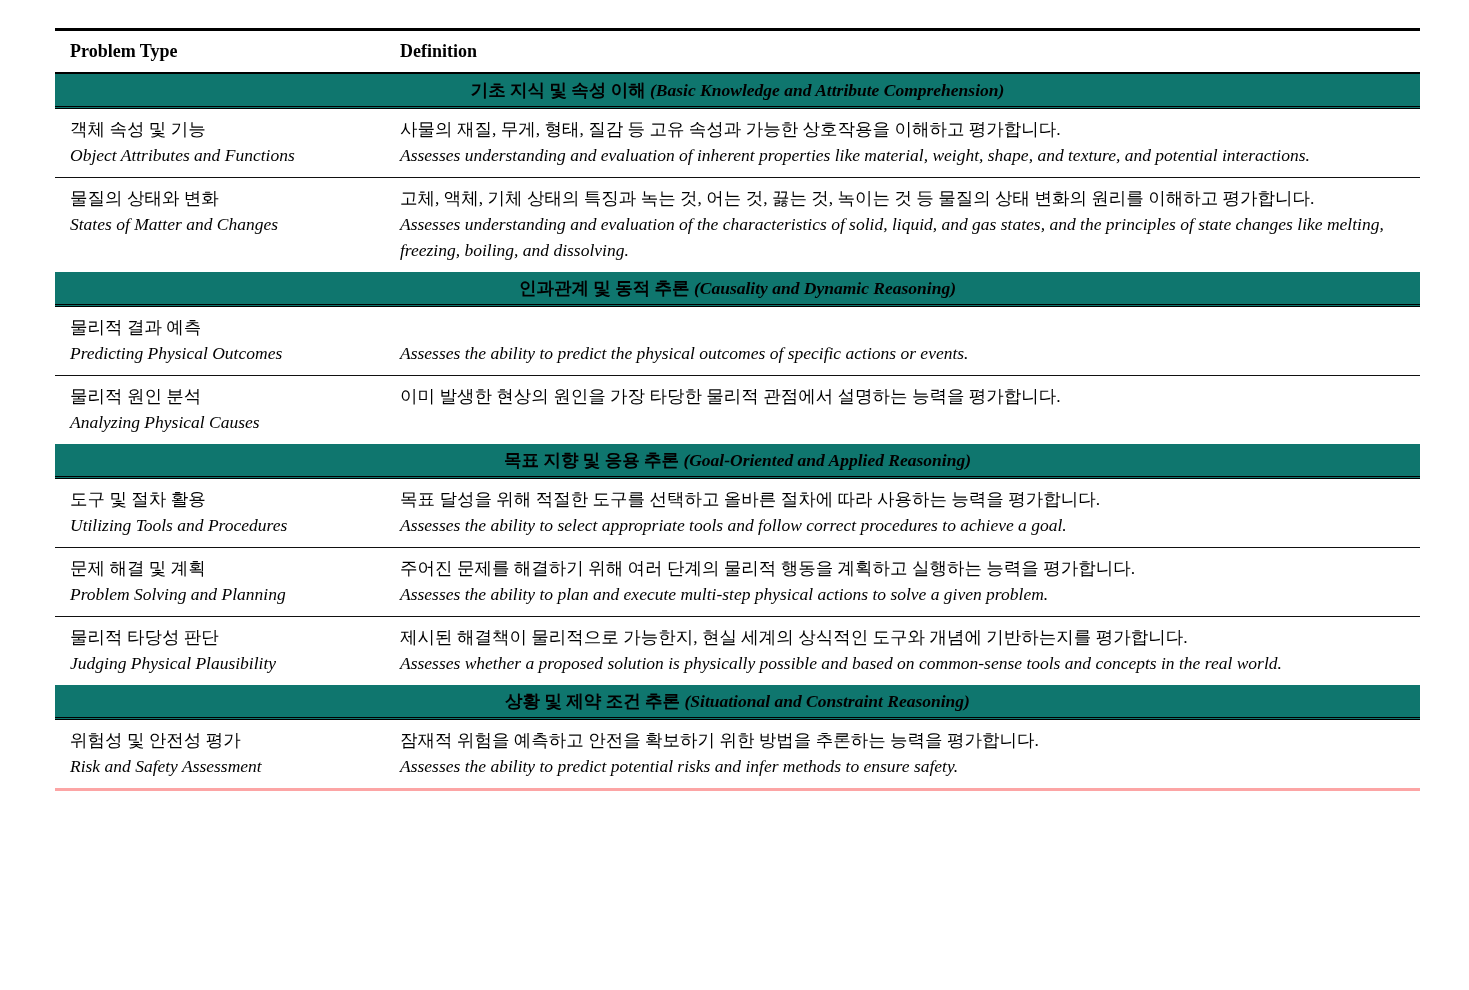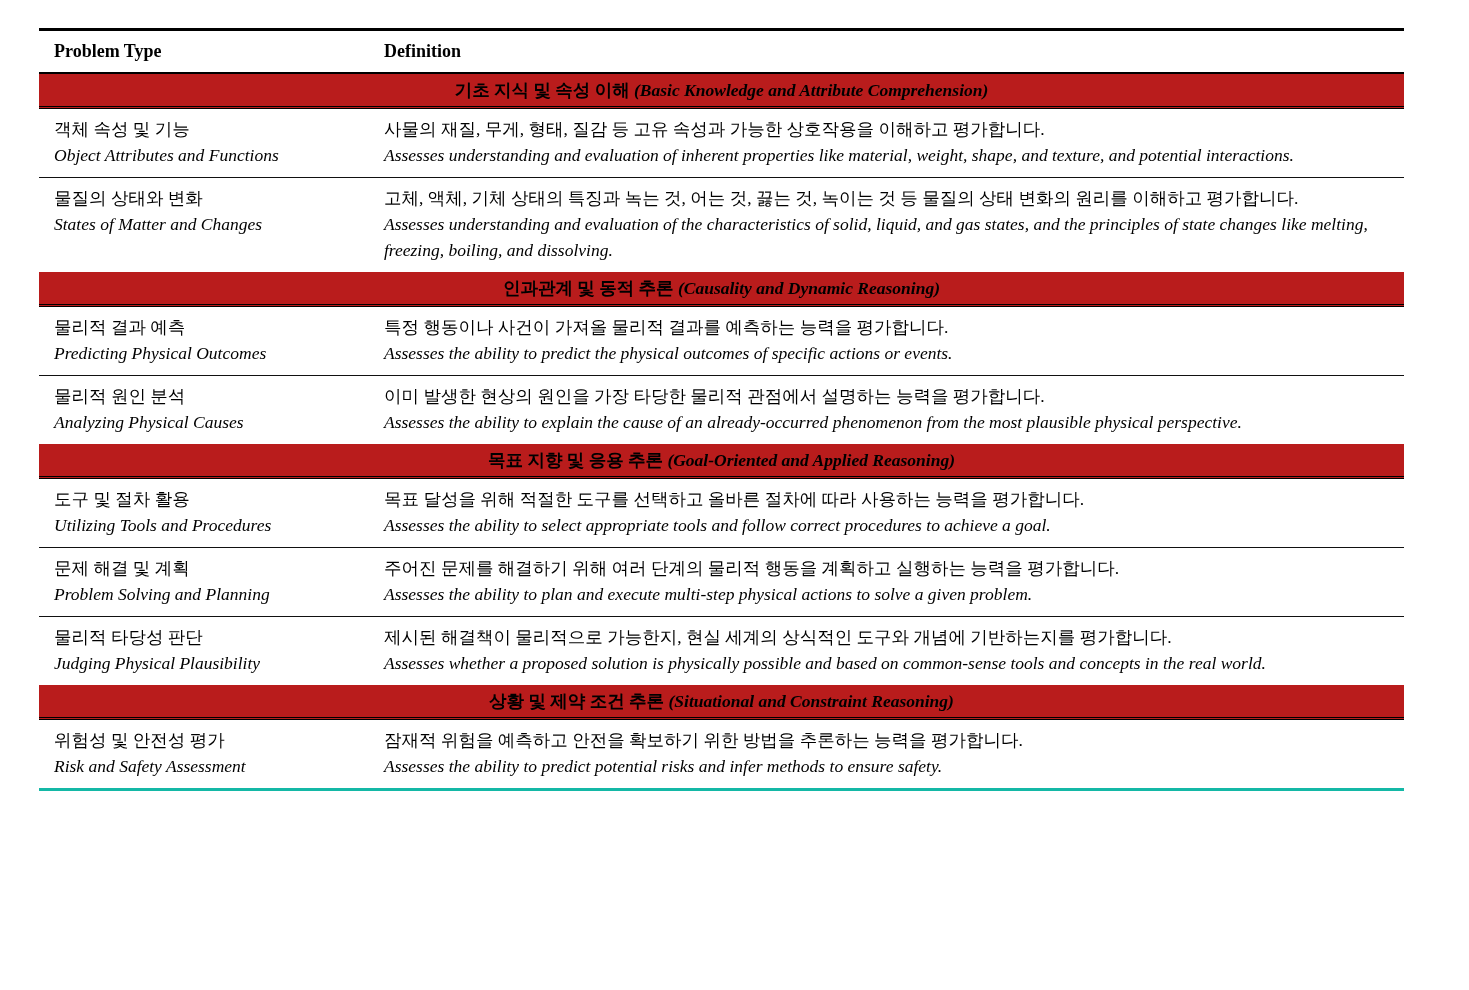--- a/index.html
+++ b/index.html
@@ -12,41 +12,41 @@
     color: #000000;
   }
   .page {
     width: 1469px;
     height: 990px;
     position: relative;
     overflow: hidden;
   }
   .paper-table {
     position: absolute;
-    left: 39px;
+    left: 55px;
     top: 28px;
     width: 1365px;
     border-top: 3px solid #000;
-    border-bottom: 3px solid #14b8a6;
+    border-bottom: 3px solid #fca5a5;
     font-size: 17.5px;
     line-height: 26px;
   }
   .thead {
     display: grid;
     grid-template-columns: 330px 1fr;
     border-bottom: 2px solid #000;
     padding: 7px 0 8px 0;
   }
   .thead .th {
     font-weight: bold;
     font-size: 18px;
     padding-left: 15px;
   }
   .section-band {
-    background: #b91c1c;
+    background: #0f766e;
     text-align: center;
     padding: 3px 0;
     border-bottom: 3.5px double #000;
     font-size: 17.5px;
   }
   .section-band .kr { font-weight: bold; }
   .section-band .en { font-weight: bold; font-style: italic; }
   .trow {
     display: grid;
     grid-template-columns: 330px 1fr;
@@ -80,29 +80,27 @@
         </div>
         <div class="trow last-in-section">
           <div class="cell type-kr">물질의 상태와 변화</div>
           <div class="cell def-kr">고체, 액체, 기체 상태의 특징과 녹는 것, 어는 것, 끓는 것, 녹이는 것 등 물질의 상태 변화의 원리를 이해하고 평가합니다.</div>
           <div class="cell type-en">States of Matter and Changes</div>
           <div class="cell def-en">Assesses understanding and evaluation of the characteristics of solid, liquid, and gas states, and the principles of state changes like melting, freezing, boiling, and dissolving.</div>
         </div>
         <div class="section-band"><span class="kr">인과관계 및 동적 추론 </span><span class="en">(Causality and Dynamic Reasoning)</span></div>
         <div class="trow">
           <div class="cell type-kr">물리적 결과 예측</div>
-          <div class="cell def-kr">특정 행동이나 사건이 가져올 물리적 결과를 예측하는 능력을 평가합니다.</div>
           <div class="cell type-en">Predicting Physical Outcomes</div>
           <div class="cell def-en">Assesses the ability to predict the physical outcomes of specific actions or events.</div>
         </div>
         <div class="trow last-in-section">
           <div class="cell type-kr">물리적 원인 분석</div>
           <div class="cell def-kr">이미 발생한 현상의 원인을 가장 타당한 물리적 관점에서 설명하는 능력을 평가합니다.</div>
           <div class="cell type-en">Analyzing Physical Causes</div>
-          <div class="cell def-en">Assesses the ability to explain the cause of an already-occurred phenomenon from the most plausible physical perspective.</div>
         </div>
         <div class="section-band"><span class="kr">목표 지향 및 응용 추론 </span><span class="en">(Goal-Oriented and Applied Reasoning)</span></div>
         <div class="trow">
           <div class="cell type-kr">도구 및 절차 활용</div>
           <div class="cell def-kr">목표 달성을 위해 적절한 도구를 선택하고 올바른 절차에 따라 사용하는 능력을 평가합니다.</div>
           <div class="cell type-en">Utilizing Tools and Procedures</div>
           <div class="cell def-en">Assesses the ability to select appropriate tools and follow correct procedures to achieve a goal.</div>
         </div>
         <div class="trow">
           <div class="cell type-kr">문제 해결 및 계획</div>

